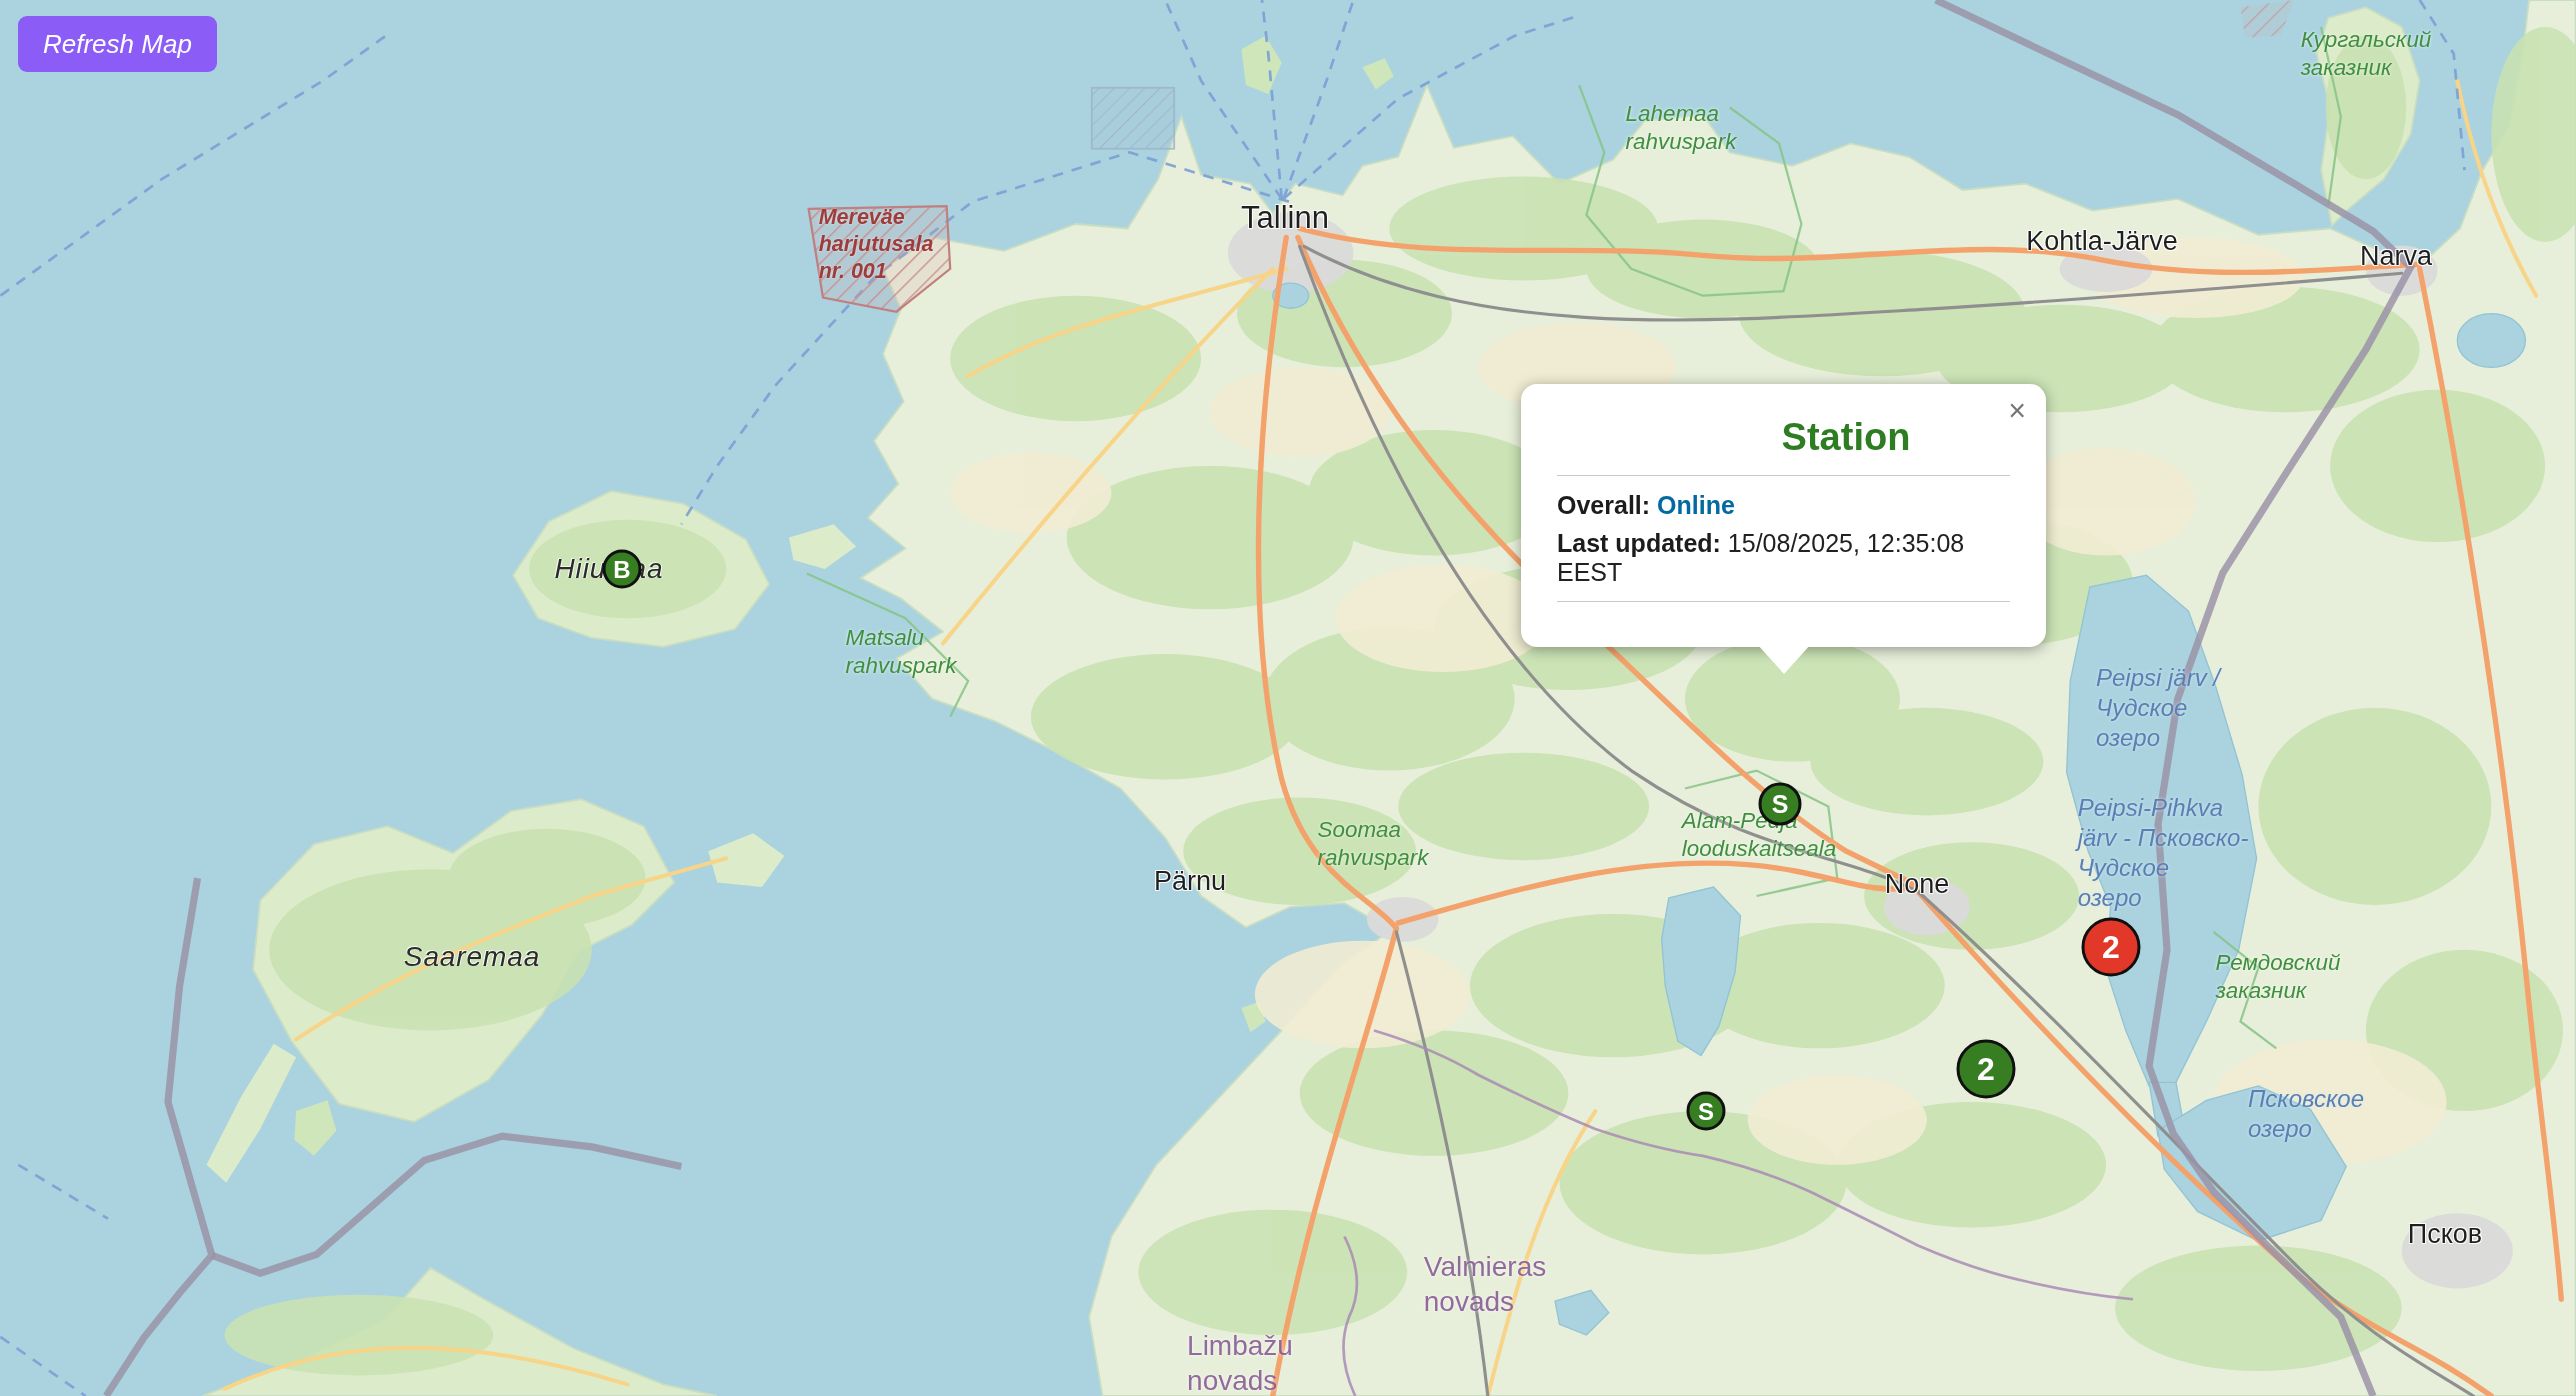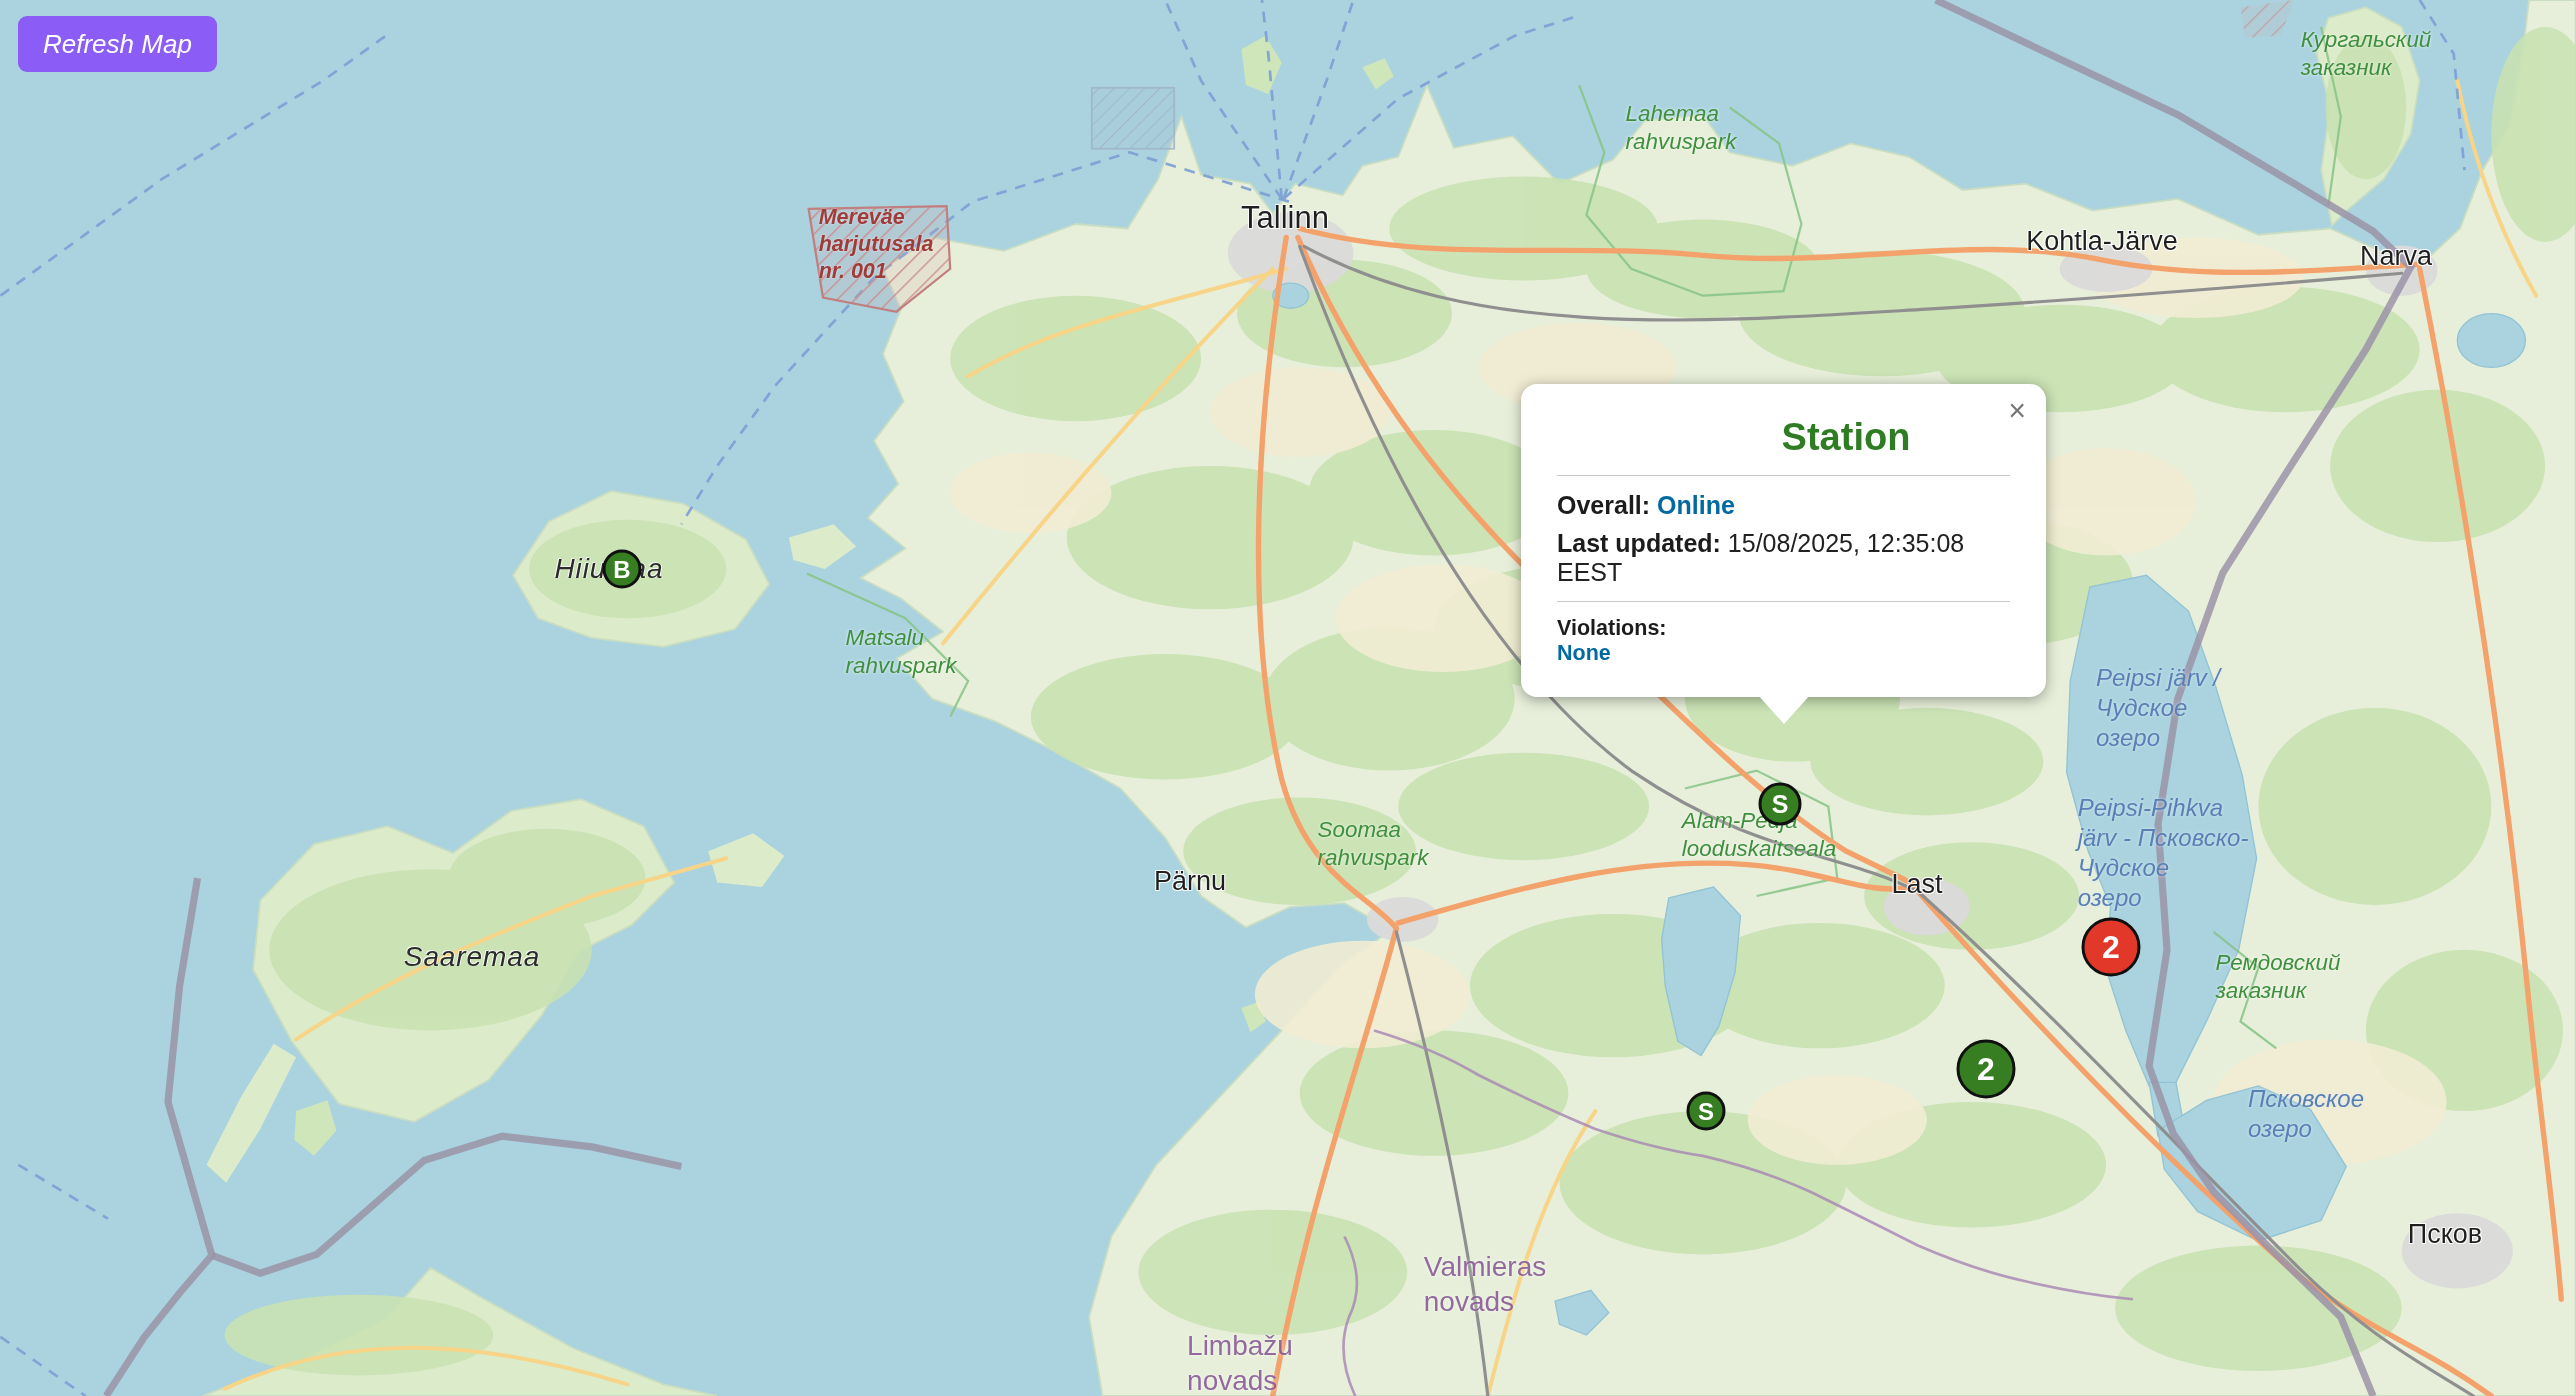--- a/index.html
+++ b/index.html
@@ -232,21 +232,21 @@
       <path d="M902,233 L1056,230 L1060,300 L1000,348 L918,332 Z" fill="url(#hatchRed)" stroke="#c27f7f" stroke-width="2.5"></path>
       <rect x="1218" y="98" width="92" height="68" fill="url(#hatchBlue)" stroke="#9fb3c8" stroke-width="2" opacity="0.85"></rect>
       <path d="M2500,8 L2560,0 L2545,40 L2505,42 Z" fill="url(#hatchRed)" opacity="0.7"></path>
     </g>
   </svg>
 
   <div class="lbl city capital" style="left:1285px;top:218px;">Tallinn</div>
   <div class="lbl city" style="left:2102px;top:242px;">Kohtla-Järve</div>
   <div class="lbl city" style="left:2396px;top:257px;">Narva</div>
   <div class="lbl city" style="left:1190px;top:882px;">Pärnu</div>
-  <div class="lbl city" style="left:1917px;top:885px;">Last</div>
+  <div class="lbl city" style="left:1917px;top:885px;">None</div>
   <div class="lbl city" style="left:2445px;top:1235px;">Псков</div>
   <div class="lbl island" style="left:466px;top:956px;margin-left:6px;">Saaremaa</div>
   <div class="lbl island" style="left:609px;top:568px;z-index:4;">Hiiumaa</div>
   <div class="lbl park" style="left:1681px;top:128px;">Lahemaa
 rahvuspark</div>
   <div class="lbl park" style="left:901px;top:652px;">Matsalu
 rahvuspark</div>
   <div class="lbl park" style="left:1373px;top:844px;">Soomaa
 rahvuspark</div>
   <div class="lbl park" style="left:1759px;top:835px;">Alam-Pedja
@@ -295,21 +295,17 @@
     <div class="popup-title"><span class="redacted"></span><span>Station</span></div>
     <hr>
     <div class="row">
       <b>Overall:</b>&nbsp;<span class="green">Online</span>
     </div>
     <div class="row">
       <b>Last updated:</b>
       <span>15/08/2025, 12:35:08 EEST</span>
     </div>
     <hr>
-    <div class="small">
-      <b>Violations:</b><br>
-      <span class="green">None</span>
-    </div>
     <div class="popup-tail"></div>
   </div>
 
 </div>
 
 
 </body></html>

